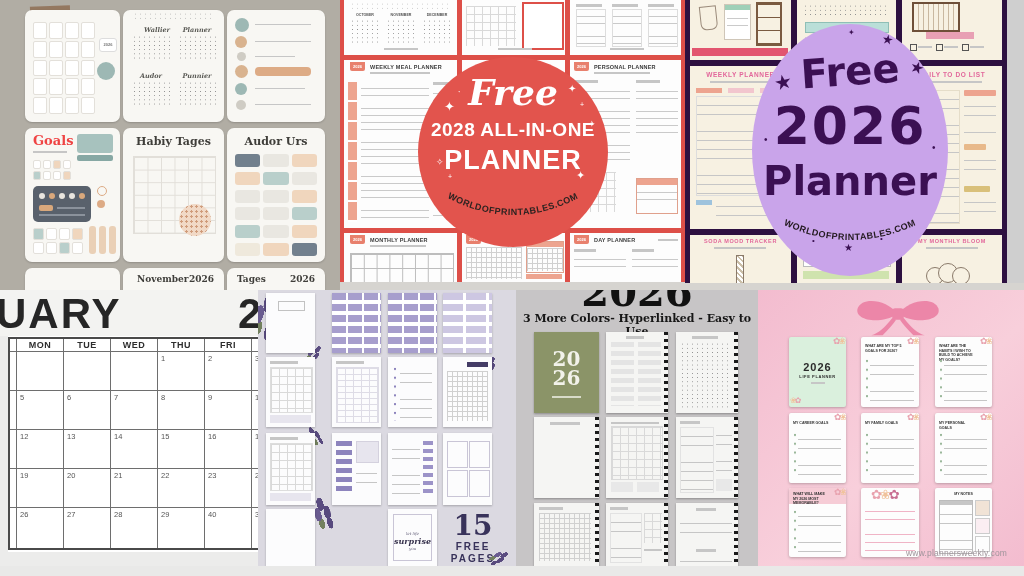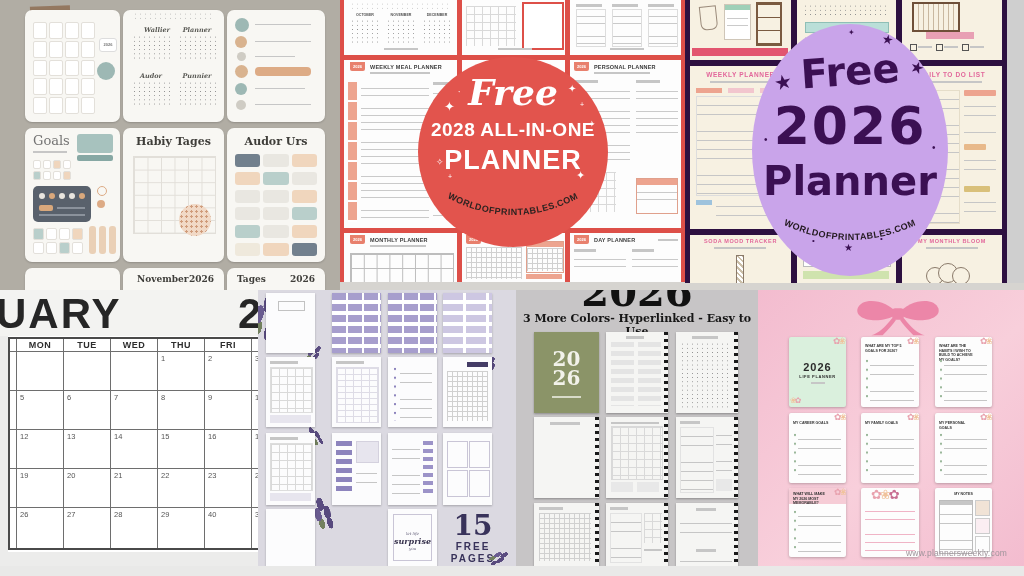--- a/index.html
+++ b/index.html
@@ -104,21 +104,21 @@
       <div class="c bar" style="left:28px;top:46px;width:40px;height:1px"></div>
       <div class="c" style="left:8px;top:55px;width:13px;height:13px;border-radius:50%;background:#d9b38f"></div>
       <div class="c" style="left:28px;top:57px;width:56px;height:9px;border-radius:4px;background:#ddab85"></div>
       <div class="c" style="left:8px;top:73px;width:12px;height:12px;border-radius:50%;background:#9db8b4"></div>
       <div class="c bar" style="left:28px;top:78px;width:50px;height:1px"></div>
       <div class="c" style="left:9px;top:90px;width:10px;height:10px;border-radius:50%;background:#cfccc4"></div>
       <div class="c bar" style="left:28px;top:94px;width:56px;height:1px"></div>
     </div>
 
     <div class="card" style="left:25px;top:128px;width:95px;height:134px;overflow:hidden">
-      <div class="c serif" style="left:8px;top:5px;font-size:13px;font-weight:400;color:#737373">Goals</div>
+      <div class="c serif" style="left:8px;top:5px;font-size:13px;font-weight:700;color:#ef4444">Goals</div>
       <div class="c bar" style="left:8px;top:23px;width:34px;height:1.5px"></div>
       <div class="c" style="left:52px;top:6px;width:36px;height:19px;background:#a7c2be;border-radius:3px"></div>
       <div class="c" style="left:52px;top:27px;width:36px;height:6px;background:#87a8a4;border-radius:2px"></div>
       <div class="c" style="left:8px;top:32px;width:38px;height:20px;display:grid;grid-template-columns:repeat(4,1fr);gap:2px">
         <div class="tc"></div>
           <div class="tc"></div>
         <div class="tc" style="background:#f0d6bd"></div>
           <div class="tc"></div>
         <div class="tc" style="background:#b9cfcb"></div>
           <div class="tc"></div>

